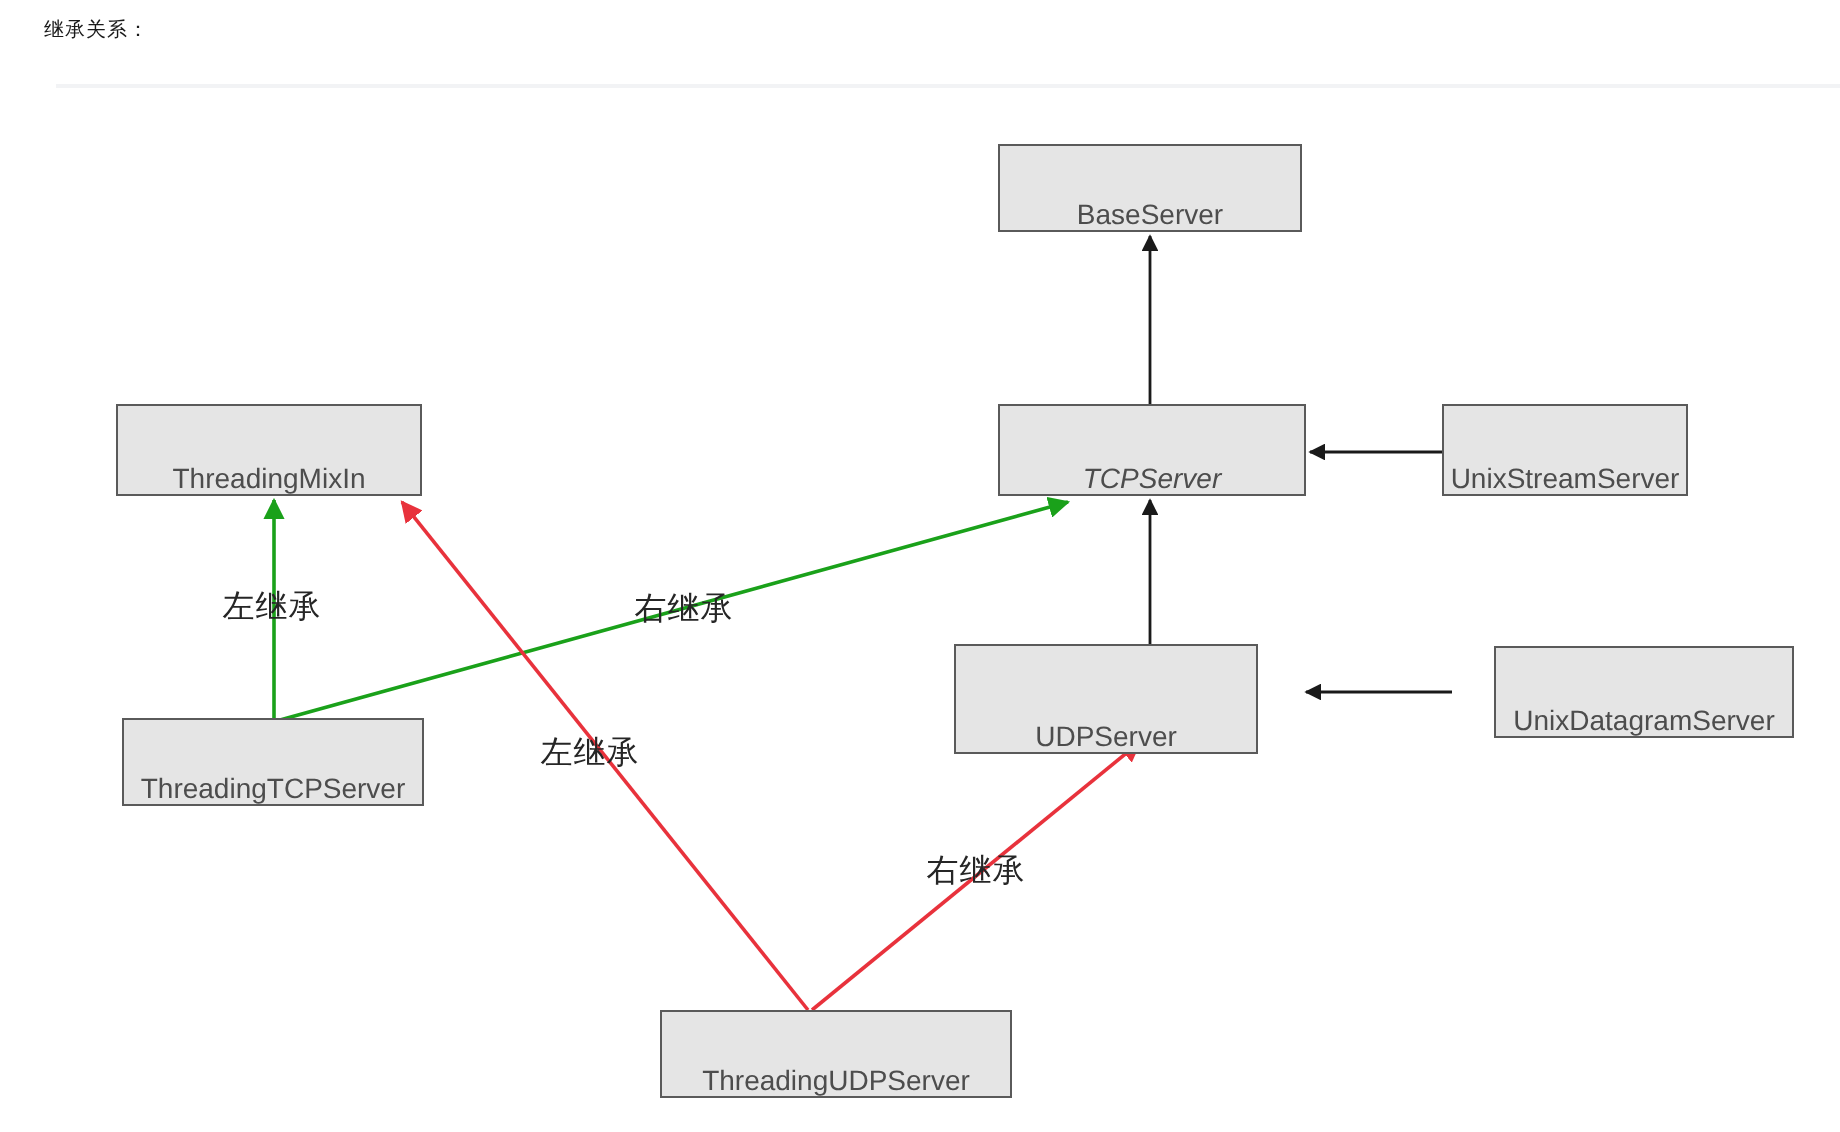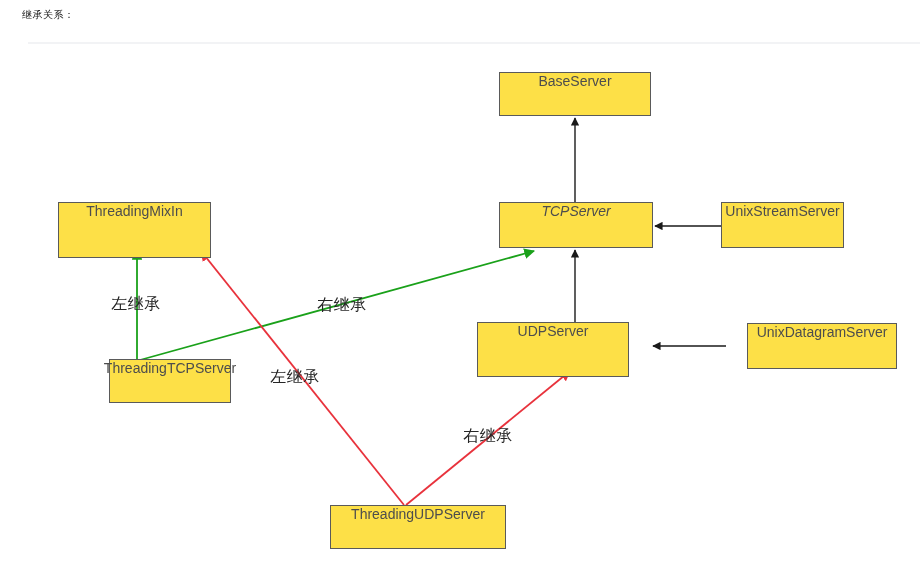--- a/index.html
+++ b/index.html
@@ -49,25 +49,25 @@
     top: 0;
     width: 920px;
     height: 522px;
     overflow: visible;
   }
 
   .node {
     position: absolute;
     box-sizing: border-box;
     border: 1px solid #5a5a5a;
-    background: #fde047;
+    background: #e5e5e5;
     color: #4d4d4d;
     font-size: 14px;
     display: flex;
-    align-items: flex-start;
+    align-items: flex-end;
     justify-content: center;
     white-space: nowrap;
   }
 
   .edge-label {
     position: absolute;
     font-size: 16px;
     color: #262626;
     background: transparent;
     white-space: nowrap;
@@ -102,36 +102,36 @@
         <polyline points="137,315 137,206" fill="none" stroke="#1aa11a" stroke-width="1.8" marker-end="url(#arrow-green)"></polyline>
         <polyline points="140,316 534,207" fill="none" stroke="#1aa11a" stroke-width="1.8" marker-end="url(#arrow-green)"></polyline>
         <polyline points="404,461 201,207" fill="none" stroke="#e8323c" stroke-width="1.8" marker-end="url(#arrow-red)"></polyline>
         <polyline points="406,461 570,327" fill="none" stroke="#e8323c" stroke-width="1.8" marker-end="url(#arrow-red)"></polyline>
       </g>
   </svg>
   <div id="nodes-layer">
       <div class="node" style="left: 499px; top: 28px; width: 152px; height: 44px;">
         <span>BaseServer</span>
       </div>
-      <div class="node" style="left: 58px; top: 158px; width: 153px; height: 56px;">
+      <div class="node" style="left: 58px; top: 158px; width: 153px; height: 46px;">
         <span>ThreadingMixIn</span>
       </div>
       <div class="node" style="left: 499px; top: 158px; width: 154px; height: 46px; font-style: italic;">
         <span>TCPServer</span>
       </div>
       <div class="node" style="left: 721px; top: 158px; width: 123px; height: 46px;">
         <span>UnixStreamServer</span>
       </div>
       <div class="node" style="left: 477px; top: 278px; width: 152px; height: 55px;">
         <span>UDPServer</span>
       </div>
       <div class="node" style="left: 726px; top: 279px; width: 150px; height: 46px; margin-left: 21px;">
         <span>UnixDatagramServer</span>
       </div>
-      <div class="node" style="left: 61px; top: 315px; width: 122px; height: 44px; margin-left: 48px;">
+      <div class="node" style="left: 61px; top: 315px; width: 151px; height: 44px;">
         <span>ThreadingTCPServer</span>
       </div>
       <div class="node" style="left: 330px; top: 461px; width: 176px; height: 44px;">
         <span>ThreadingUDPServer</span>
       </div>
     </div>
   <div id="labels-layer">
       <div class="edge-label" style="left: 136px; top: 260px;">左继承</div>
       <div class="edge-label" style="left: 342px; top: 261px;">右继承</div>
       <div class="edge-label" style="left: 295px; top: 333px;">左继承</div>

